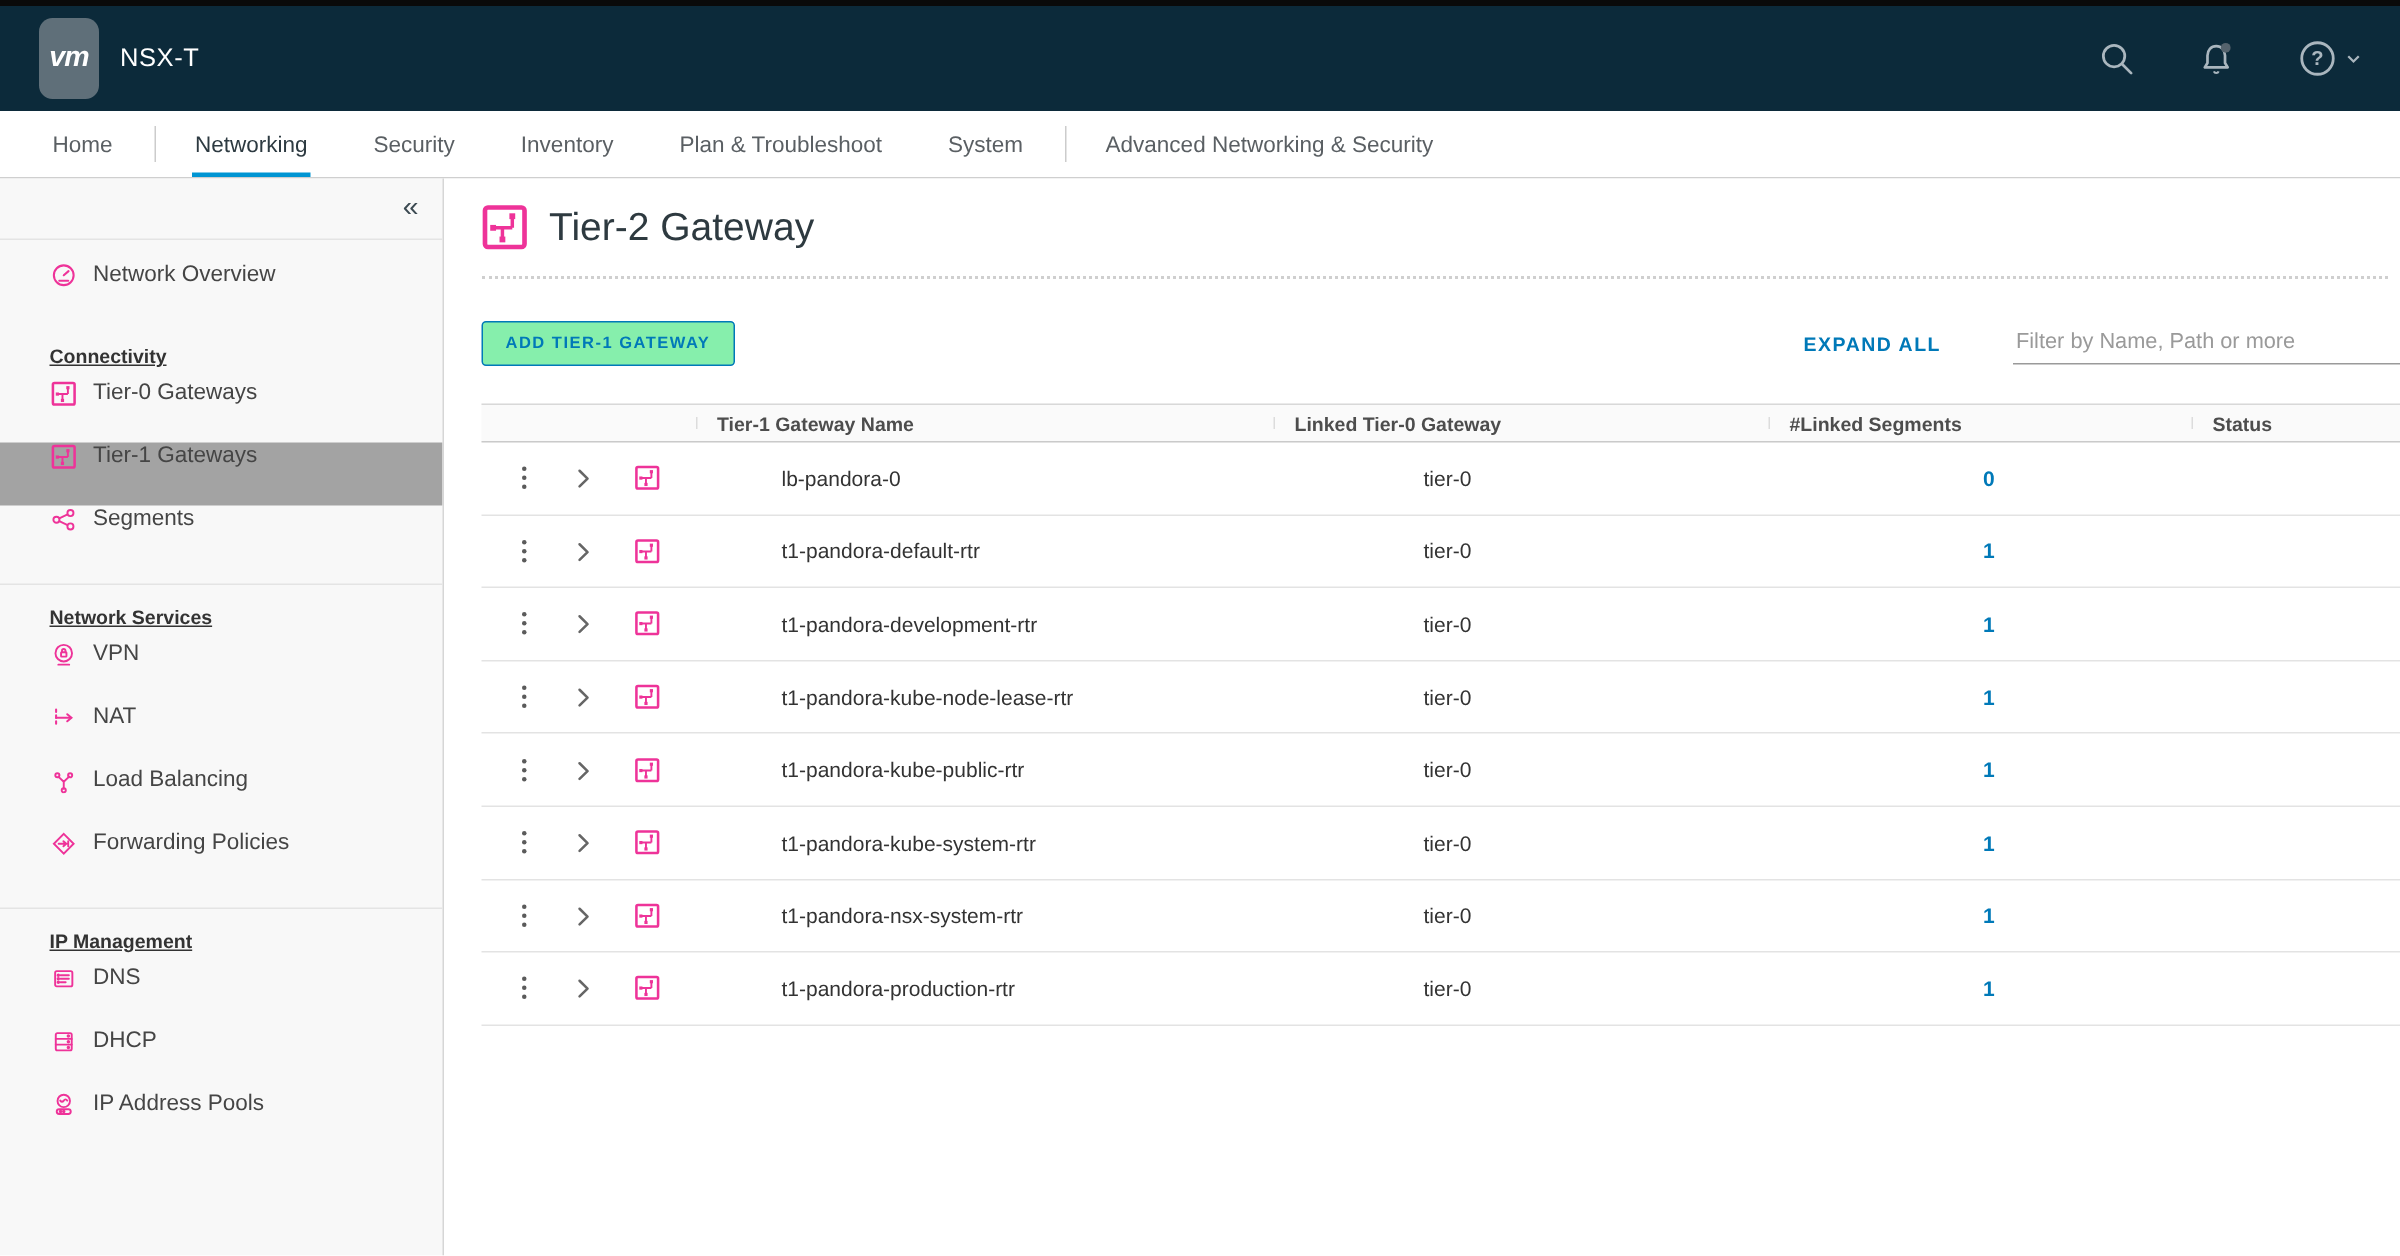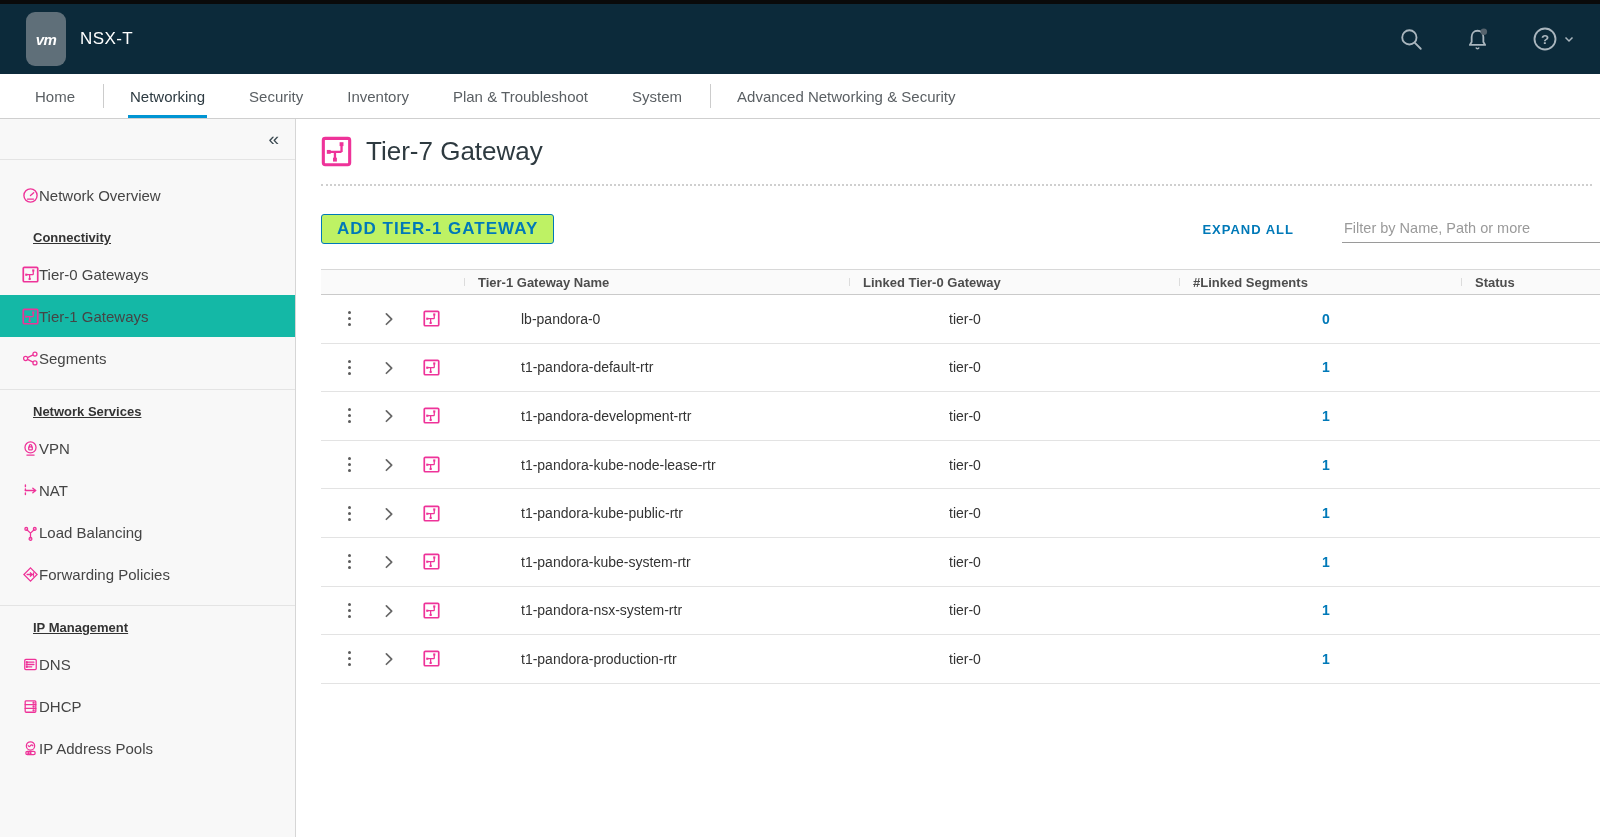--- a/index.html
+++ b/index.html
@@ -4,21 +4,21 @@
 <style>
   * { margin:0; padding:0; box-sizing:border-box; }
   html,body { width:1600px; height:837px; overflow:hidden; background:#fff;
     font-family:"Liberation Sans", sans-serif; color:#333; }
 
   
   .top-edge { height:4px; background:#0a0a0a; }
   .topbar { height:70px; background:#0c2a3a; display:flex; align-items:center; padding:0 26px; }
   .vm-chip { width:40px; height:54px; background:#5f6f79; border-radius:9px;
     display:flex; align-items:center; justify-content:center;
-    color:#fff; font-weight:bold; font-style:italic; font-size:15px; letter-spacing:-.5px; }
+    color:#fff; font-weight:bold; font-style:italic; font-size:19px; letter-spacing:-.5px; }
   .product-name { color:#fff; font-size:17px; letter-spacing:.4px; margin-left:14px; }
   .topbar-right { margin-left:auto; display:flex; align-items:center; gap:40px; }
   .topbar-icon { position:relative; display:flex; align-items:center; cursor:pointer; }
   .help-wrap { display:flex; align-items:center; gap:5px; }
 
   
   .nav { height:45px; background:#fff; border-bottom:1px solid #cfcfcf;
     display:flex; align-items:stretch; padding-left:33px; }
   .nav-tab { display:flex; align-items:center; font-size:15px; color:#5a5f63;
     padding:0 2px; margin-right:40px; position:relative; cursor:pointer; white-space:nowrap; }
@@ -29,38 +29,38 @@
 
   
   .shell { display:flex; height:718px; }
 
   
   .sidebar { width:296px; background:#f8f8f8; border-right:1px solid #d6d6d6;
     flex-shrink:0; overflow:hidden; }
   .collapse-row { height:41px; border-bottom:1px solid #e4e4e4; position:relative; }
   .collapse-btn { position:absolute; right:16px; top:7px; font-size:19px; color:#3c4a52;
     cursor:pointer; line-height:26px; }
-  .side-item { height:42px; display:flex; align-items:center; padding-left:21px;
-    font-size:15px; color:#454545; cursor:pointer; }
+  .side-item { height:42px; display:flex; padding-left:33px;
+    gap:11px; font-size:15px; color:#454545; cursor:pointer; }
   .side-item .sicon { width:18px; height:18px; display:flex; align-items:center; justify-content:center; }
-  .side-item.selected { background:#14b8a6; }
+  .side-item.selected { background:#a3a3a3; }
   .side-section-title { padding:14px 0 8px 33px; font-size:13px; font-weight:bold; color:#333;text-decoration:underline; }
   .side-divider { border-top:1px solid #e4e4e4; margin-top:10px; }
   .first-item { margin-top:14px; }
 
   
   .main { flex:1; background:#fff; overflow:hidden; }
   .page-header { display:flex; align-items:center; gap:14px; margin:17px 0 0 25px; }
   .page-title { font-size:26px; color:#2e3a40; font-weight:normal; }
   .dotted-sep { border-top:2px dotted #cfcfcf; margin:17px 8px 0 25px; }
 
   .toolbar { display:flex; align-items:center; margin:28px 0 0 25px; }
   .add-btn { height:30px; padding:0 15px; border:1px solid #0079b8; border-radius:3px;
-    background:#bef264; color:#0079b8; font-family:"Liberation Sans",sans-serif;
-    font-size:17px; font-weight:bold; letter-spacing:1px; cursor:pointer; }
+    background:#86efac; color:#0079b8; font-family:"Liberation Sans",sans-serif;
+    font-size:11px; font-weight:bold; letter-spacing:1px; cursor:pointer; }
   .toolbar-spacer { flex:1; }
   .expand-all { color:#0079b8; font-size:13px; font-weight:bold; letter-spacing:1px;
     cursor:pointer; margin-right:48px; white-space:nowrap; }
   .filter-input { width:258px; border:none; border-bottom:1px solid #9a9a9a;
     background:transparent; font-family:"Liberation Sans",sans-serif; font-size:14.5px;
     color:#0f172a; padding:4px 2px 6px 2px; outline:none; }
   .filter-input::placeholder { color:#9a9a9a; }
 
   
   .grid { margin:25px 0 0 25px; }
@@ -309,21 +309,21 @@
         </span>
       <span>IP Address Pools</span>
     </div>
   </aside>
 
   <main class="main">
     <div class="page-header">
       <svg width="31" height="31" viewBox="0 0 16 16">
           <use href="#sym-tiergw"></use>
         </svg>
-      <h1 class="page-title">Tier-7 Gateway</h1>
+      <h1 class="page-title">Tier-2 Gateway</h1>
     </div>
     <div class="dotted-sep"></div>
 
     <div class="toolbar">
       <button class="add-btn">ADD TIER-1 GATEWAY</button>
       <div class="toolbar-spacer"></div>
       <span class="expand-all">EXPAND ALL</span>
       <input class="filter-input" type="text" placeholder="Filter by Name, Path or more" style="">
     </div>
 

